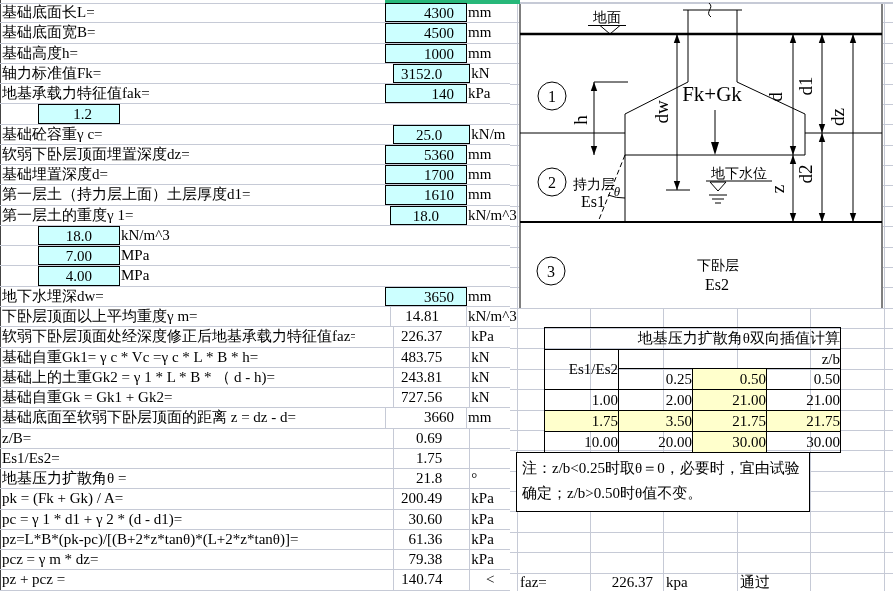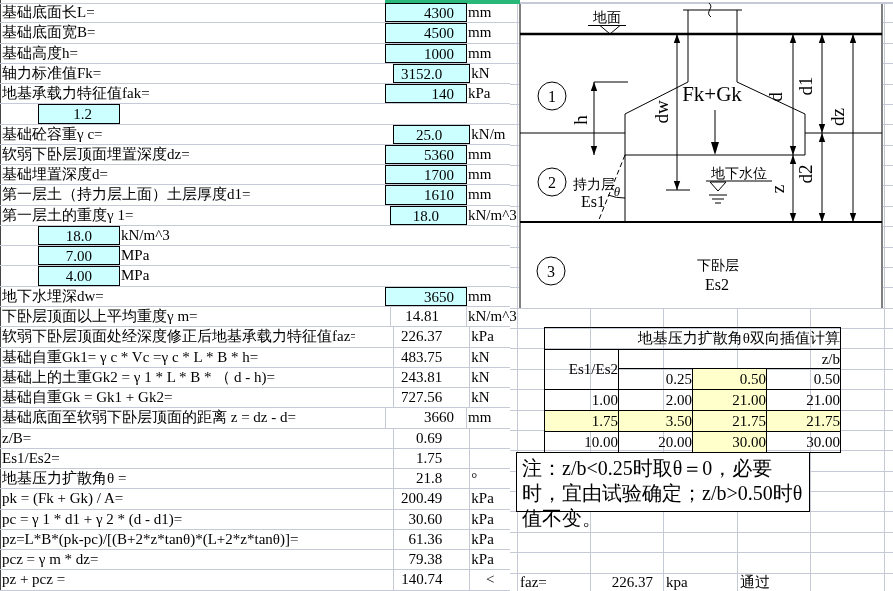--- a/index.html
+++ b/index.html
@@ -39,21 +39,21 @@
 
   
   #theta-table{position:absolute;left:516px;top:327px;border-collapse:collapse;
       font-size:15px;text-align:right;table-layout:fixed;margin-left:28px;}
   #theta-table td{border:1px solid var(--ink);padding:0;height:20px;}
   #theta-table .title{height:21px;font-size:15px;}
   #theta-table .zb{height:18px;}
   #theta-table .hl{background:var(--yellow);}
 
   #note-box{position:absolute;left:516px;top:452px;width:282px;height:52px;
-      border:1px solid var(--ink);padding:3px 5px;font-size:20px;line-height:25px;background:#fff;}
+      border:1px solid var(--ink);padding:3px 5px;font-size:15px;line-height:25px;background:#fff;}
 
   
   .vcell{position:absolute;top:574px;height:17px;font-size:15px;line-height:17px;white-space:nowrap;}
 </style>
 </head>
 <body>
 
 <div id="app">
 
   <div id="rightpanel">

